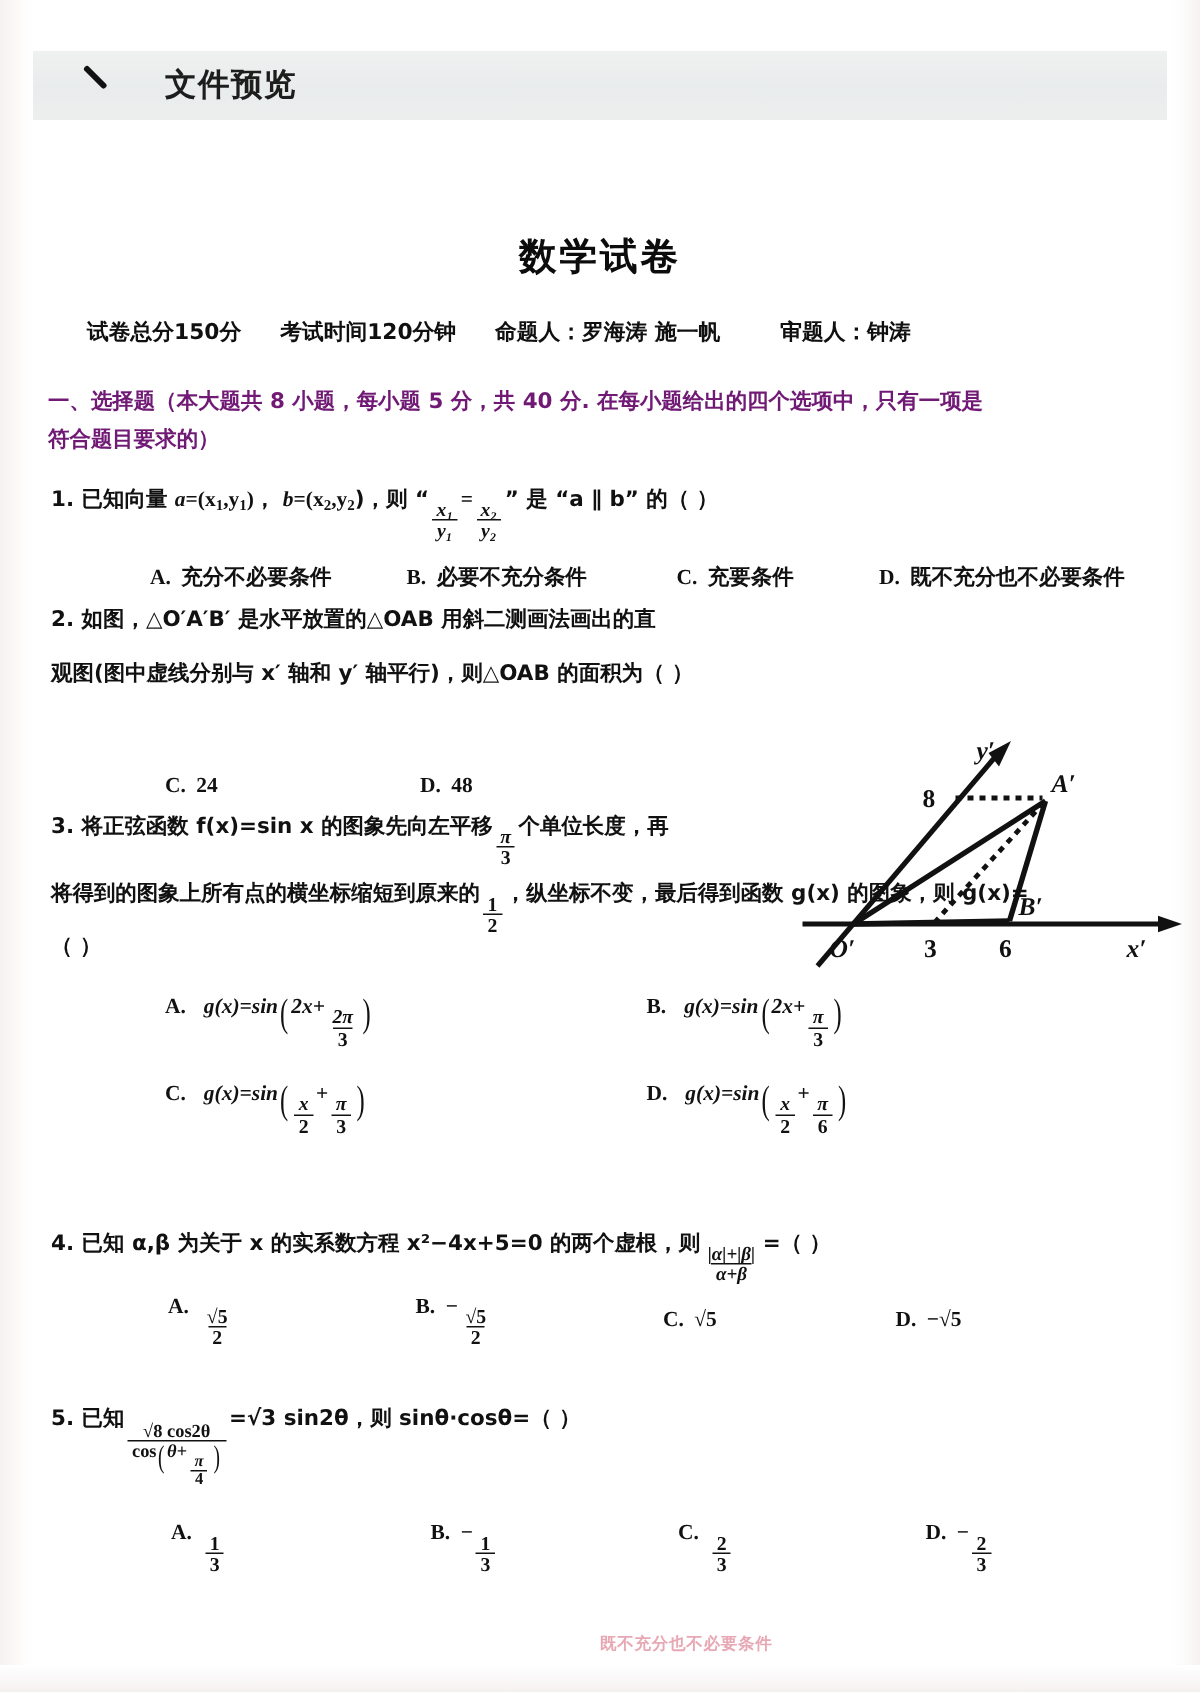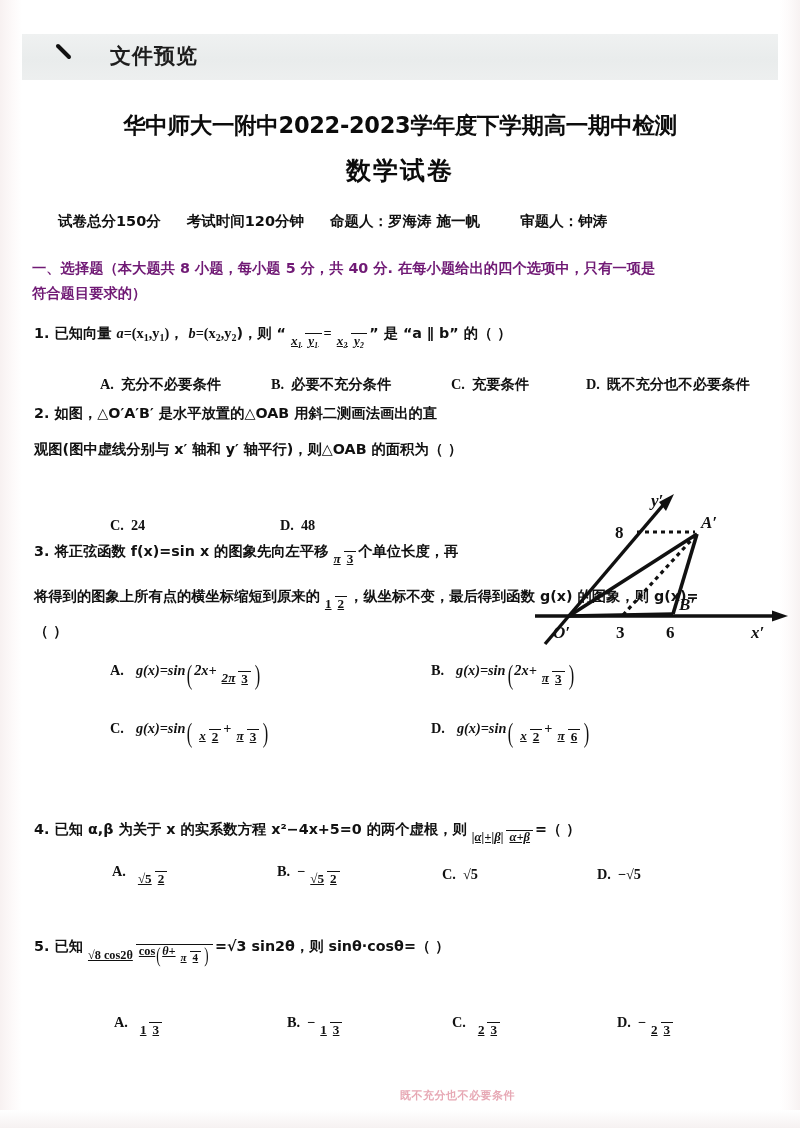--- a/index.html
+++ b/index.html
@@ -137,27 +137,26 @@
     color: #111;
     line-height: 26px;
     white-space: nowrap;
   }
   .mi { font-family: "Liberation Serif", "DejaVu Serif", serif; font-style: italic; font-weight: 700; }
   .mr { font-family: "Liberation Serif", "DejaVu Serif", serif; font-style: normal; font-weight: 700; }
 
   
   .frac {
     display: inline-flex;
-    flex-direction: row;
+    flex-direction: column;
     align-items: center;
     vertical-align: -0.52em;
     margin: 0 2px;
     line-height: 1.02;
     font-size: 0.92em;
-    text-decoration: underline;
   }
   .frac .num { padding: 0 3px; }
   .frac .den { padding: 0 3px; border-top: 1.6px solid #111; }
 
   .sqrt {
     display: inline-block;
     border-top: 1.5px solid #111;
     padding: 0 1px 0 1px;
     margin-left: -1px;
     line-height: 1.12;
@@ -228,21 +227,20 @@
     <div class="back-icon">
       <svg width="28" height="28" viewBox="0 0 28 28">
         <path d="M6 6 L17 17" stroke="#111" stroke-width="4" stroke-linecap="round" fill="none"></path>
       </svg>
     </div>
     <div class="appbar-title">文件预览</div>
   </div>
 
   <div class="doc">
 
-    <div class="doc-title-1">华中师大一附中2022-2023学年度下学期高一期中检测</div>
     <div class="doc-title-2">数学试卷</div>
 
     <div class="doc-meta">
       <span class="mgap-a">试卷总分150分</span>
       <span class="mgap-b">考试时间120分钟</span>
       <span class="mgap-c">命题人：罗海涛 施一帆</span>
       <span>审题人：钟涛</span>
     </div>
 
     <div class="sec-head">

